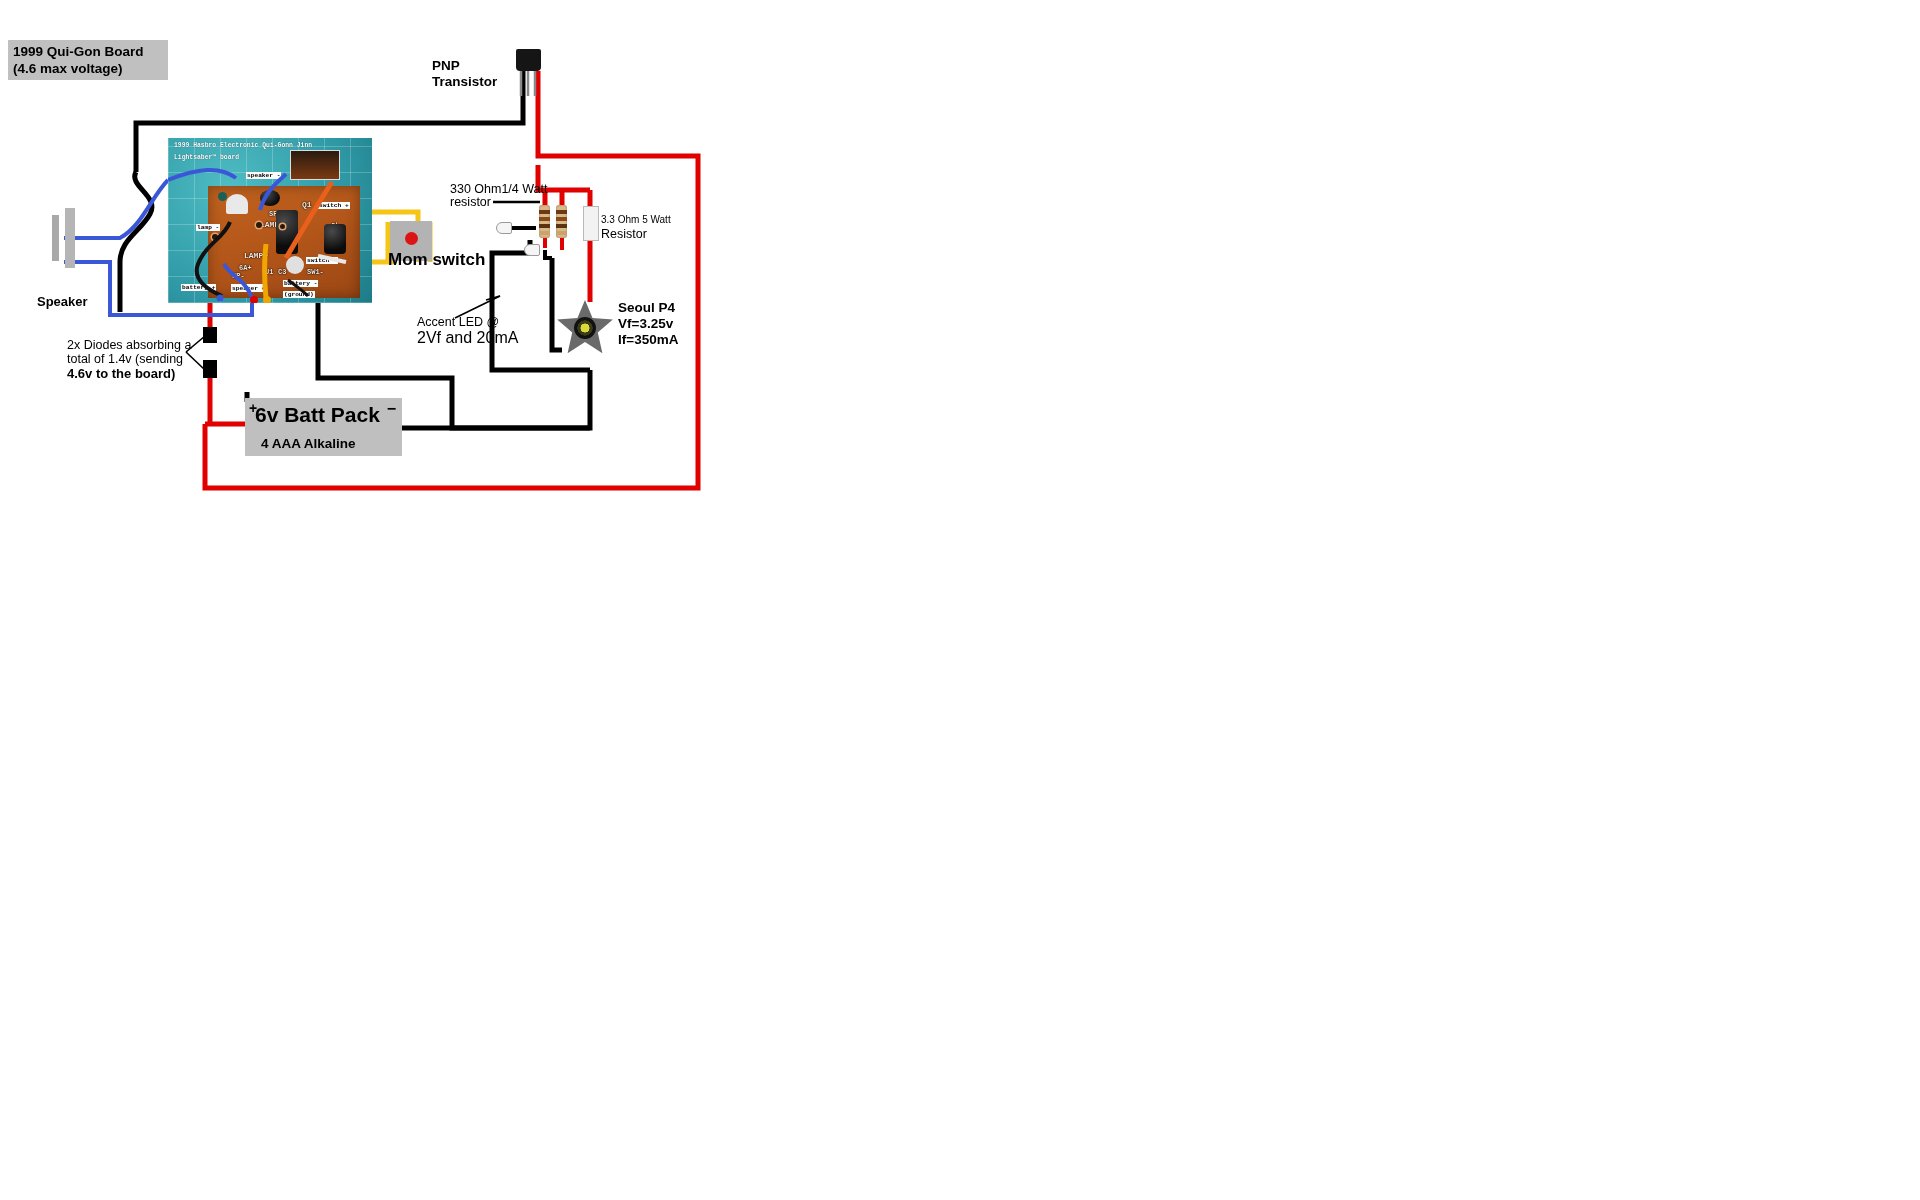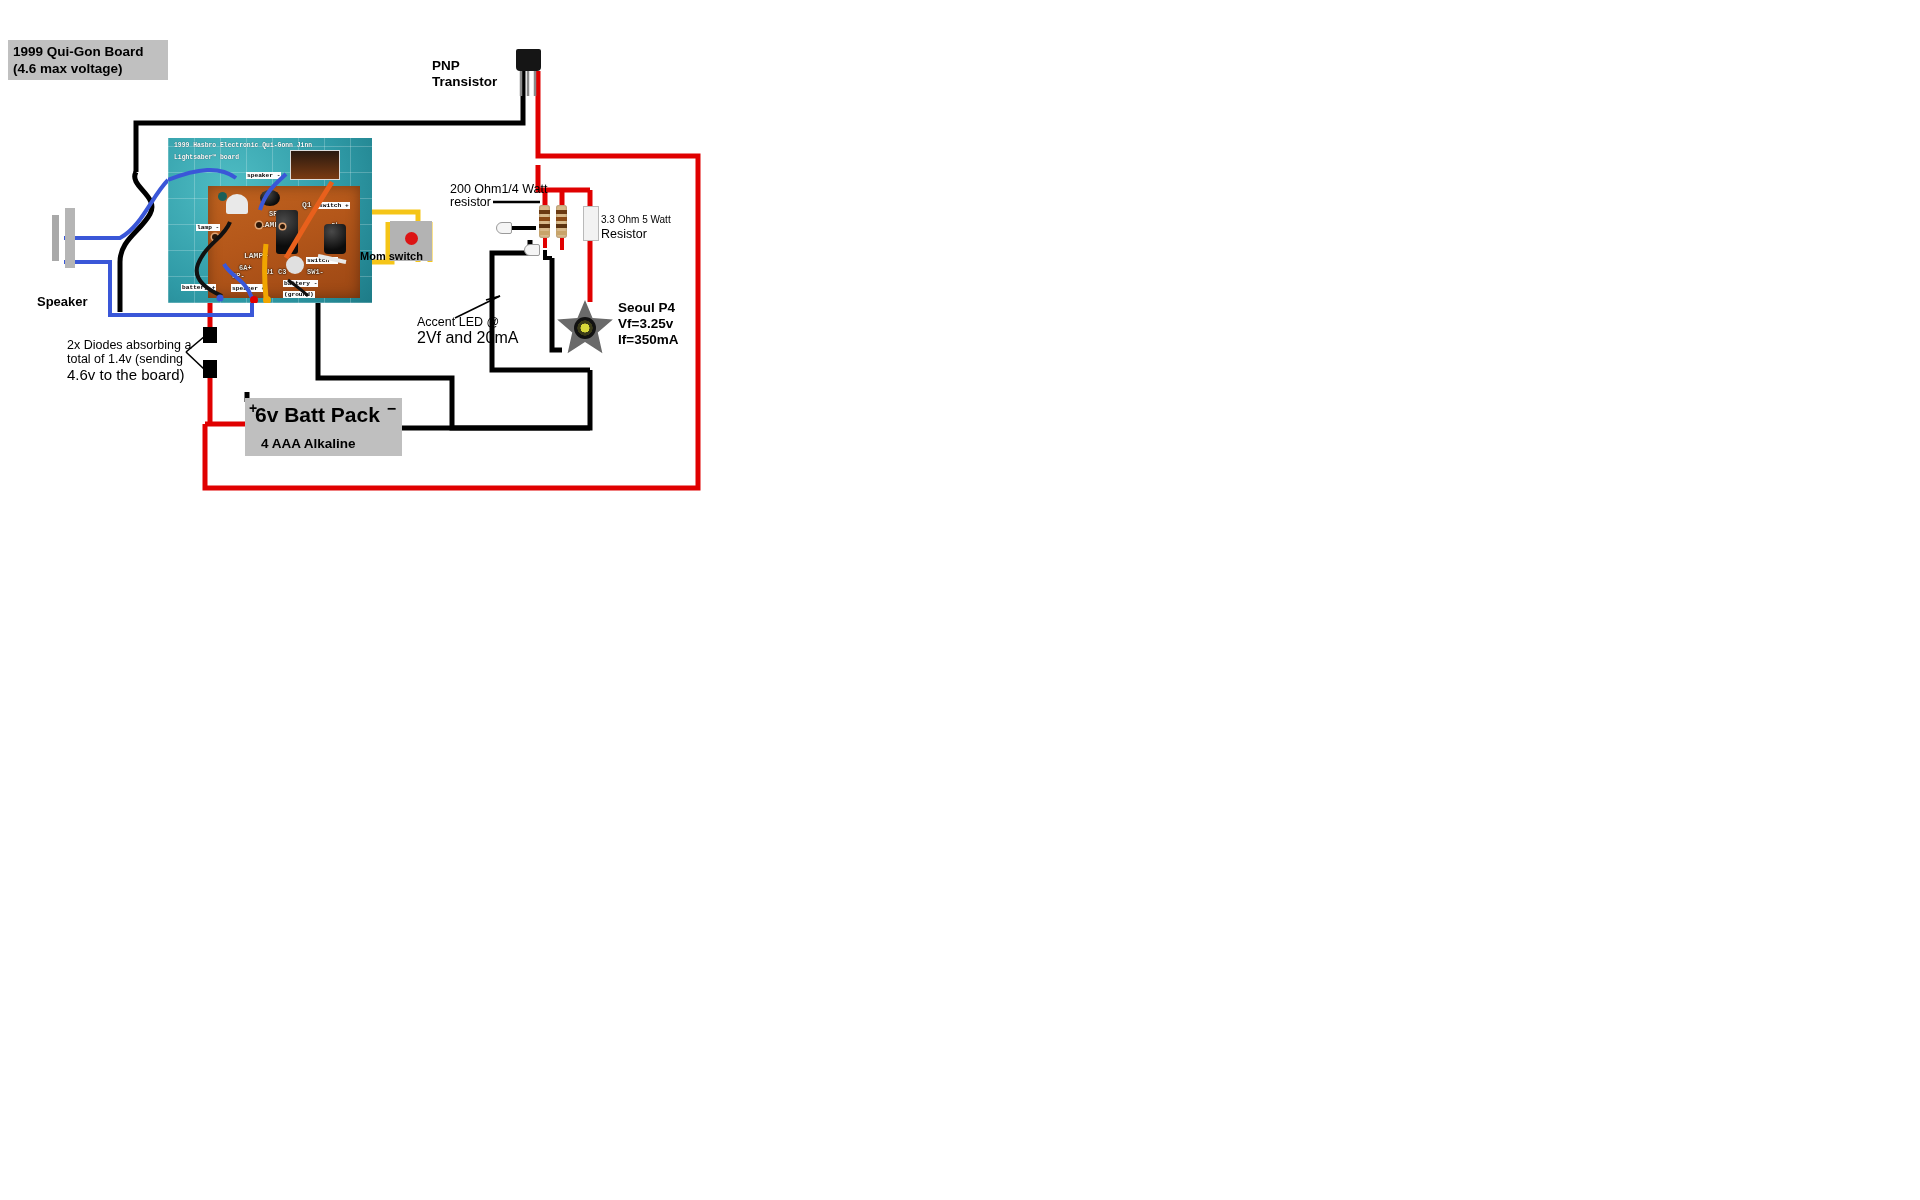--- a/index.html
+++ b/index.html
@@ -213,35 +213,35 @@
       <path d="M150,118 C160,120 168,122 178,124" fill="none" stroke="#e8e8e8" stroke-width="4"></path>
       <circle cx="86" cy="162" r="4" fill="#e00000"></circle>
       <circle cx="99" cy="162" r="4" fill="#f0a500"></circle>
       <circle cx="52" cy="160" r="3.5" fill="#3a57d8"></circle>
     </svg>
   </div>
 
   <div id="momsw">
     <div class="dot"></div>
   </div>
-  <div class="lbl" style="left:360px;top:250px;font-size:11px;">Mom switch</div>
+  <div class="lbl" style="left:388px;top:250px;font-size:17px;">Mom switch</div>
 
   <div class="res" style="left:539px;top:205px;">
     <i class="b1"></i>
       <i class="b2"></i>
       <i class="b3"></i>
       <i class="b4"></i>
   </div>
   <div class="res" style="left:556px;top:205px;">
     <i class="b1"></i>
       <i class="b2"></i>
       <i class="b3"></i>
       <i class="b4"></i>
   </div>
-  <div class="lbl norm" style="left:450px;top:182px;font-size:12.5px;">200 Ohm1/4 Watt</div>
+  <div class="lbl norm" style="left:450px;top:182px;font-size:12.5px;">330 Ohm1/4 Watt</div>
   <div class="lbl norm" style="left:450px;top:195px;font-size:12.5px;">resistor</div>
 
   <div class="bigres" style="left:583px;top:206px;"></div>
   <div class="lbl norm" style="left:601px;top:214px;font-size:10px;">3.3 Ohm 5 Watt</div>
   <div class="lbl norm" style="left:601px;top:227px;font-size:12.5px;">Resistor</div>
 
   <div class="aled" style="left:496px;top:222px;"></div>
   <div class="aled" style="left:524px;top:244px;"></div>
   <div class="lbl norm" style="left:417px;top:315px;font-size:12.5px;">Accent LED @</div>
   <div class="lbl norm" style="left:417px;top:329px;font-size:16px;">2Vf and 20mA</div>
@@ -249,21 +249,21 @@
   <div id="p4">
     <div class="star"></div>
     <div class="core"></div>
   </div>
   <div class="lbl" style="left:618px;top:300px;font-size:13.5px;">Seoul P4</div>
   <div class="lbl" style="left:618px;top:316px;font-size:13.5px;">Vf=3.25v</div>
   <div class="lbl" style="left:618px;top:332px;font-size:13.5px;">If=350mA</div>
 
   <div class="lbl norm" style="left:67px;top:338px;font-size:12.5px;">2x Diodes absorbing a</div>
   <div class="lbl norm" style="left:67px;top:352px;font-size:12.5px;">total of 1.4v (sending</div>
-  <div class="lbl norm" style="left:67px;top:366px;font-size:15px;">4.6v to the board)</div>
+  <div class="lbl norm" style="left:67px;top:366px;font-size:13px;font-weight:bold;">4.6v to the board)</div>
 
   <div id="batt">
     <div class="pl">+</div>
     <div class="mi">−</div>
     <div class="big">6v Batt Pack</div>
     <div class="sml">4 AAA Alkaline</div>
   </div>
 
 </div>
 

